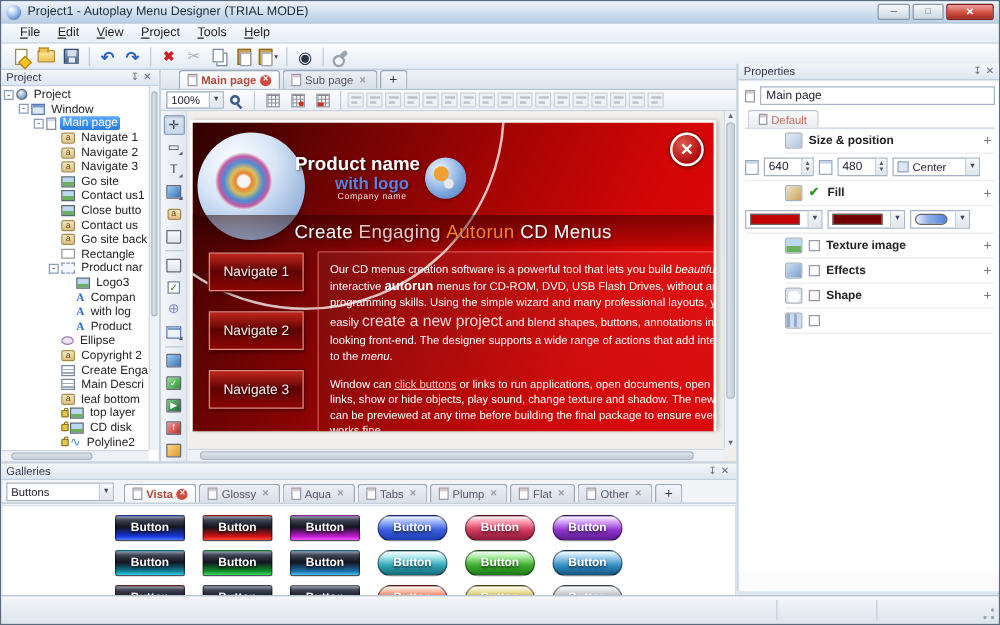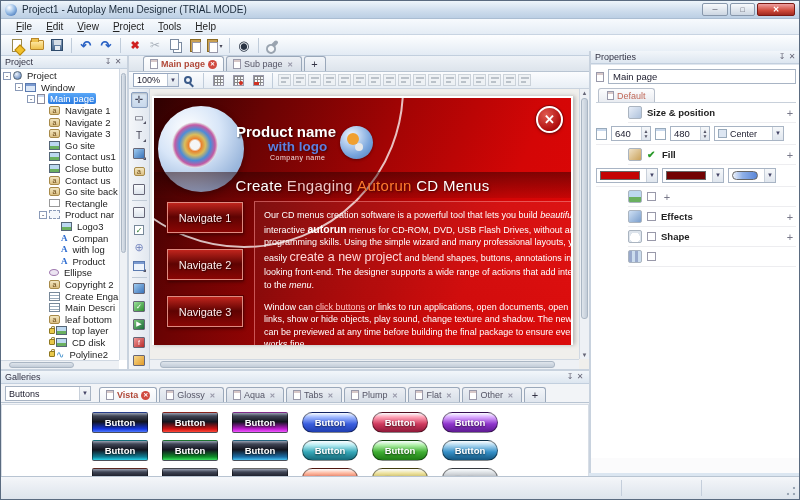--- a/index.html
+++ b/index.html
@@ -617,20 +617,21 @@
         </span>
         <span class="dropbox" style="width:48px;">
           <span class="gradprev"></span>
           <span class="za">▼</span>
         </span>
       </div>
 
       <div class="prow">
         <span class="picon pi-texture"></span>
         <span class="pcheck"></span>
+        <span class="plabel">Texture image</span>
         <span class="pplus">+</span>
       </div>
       <div class="prow">
         <span class="picon pi-effects"></span>
         <span class="pcheck"></span>
         <span class="plabel">Effects</span>
         <span class="pplus">+</span>
       </div>
       <div class="prow">
         <span class="picon pi-shape"></span>

